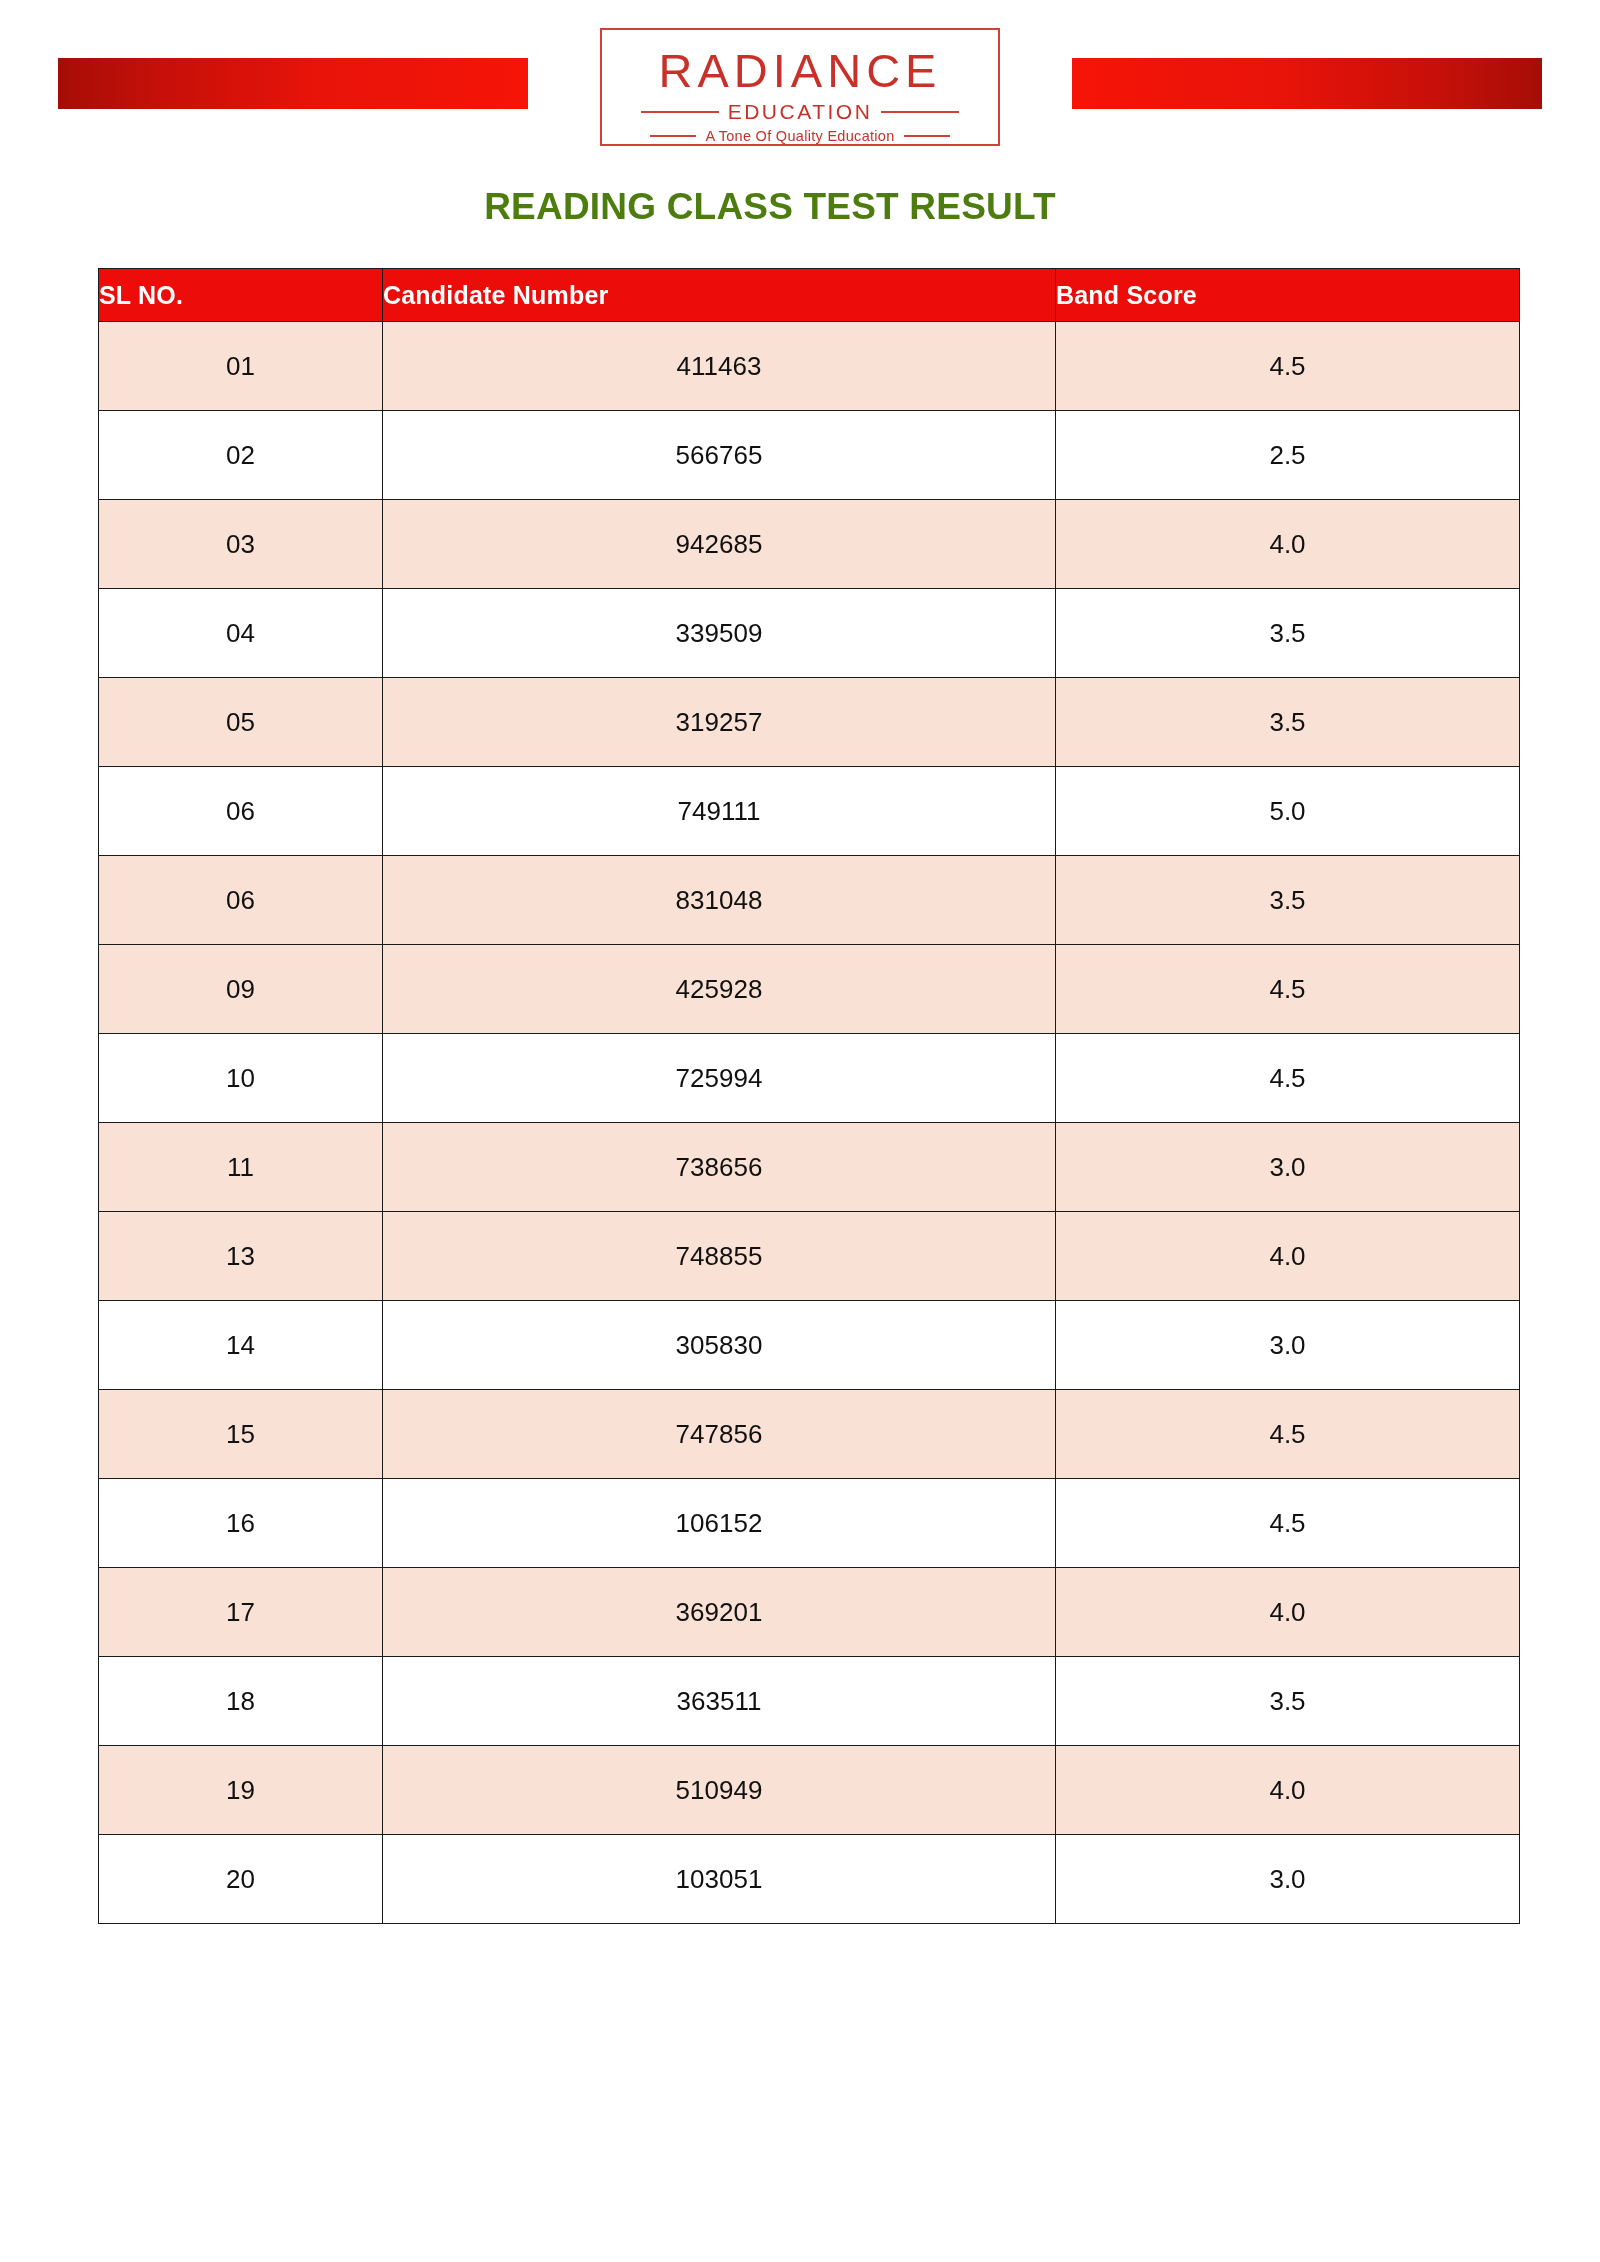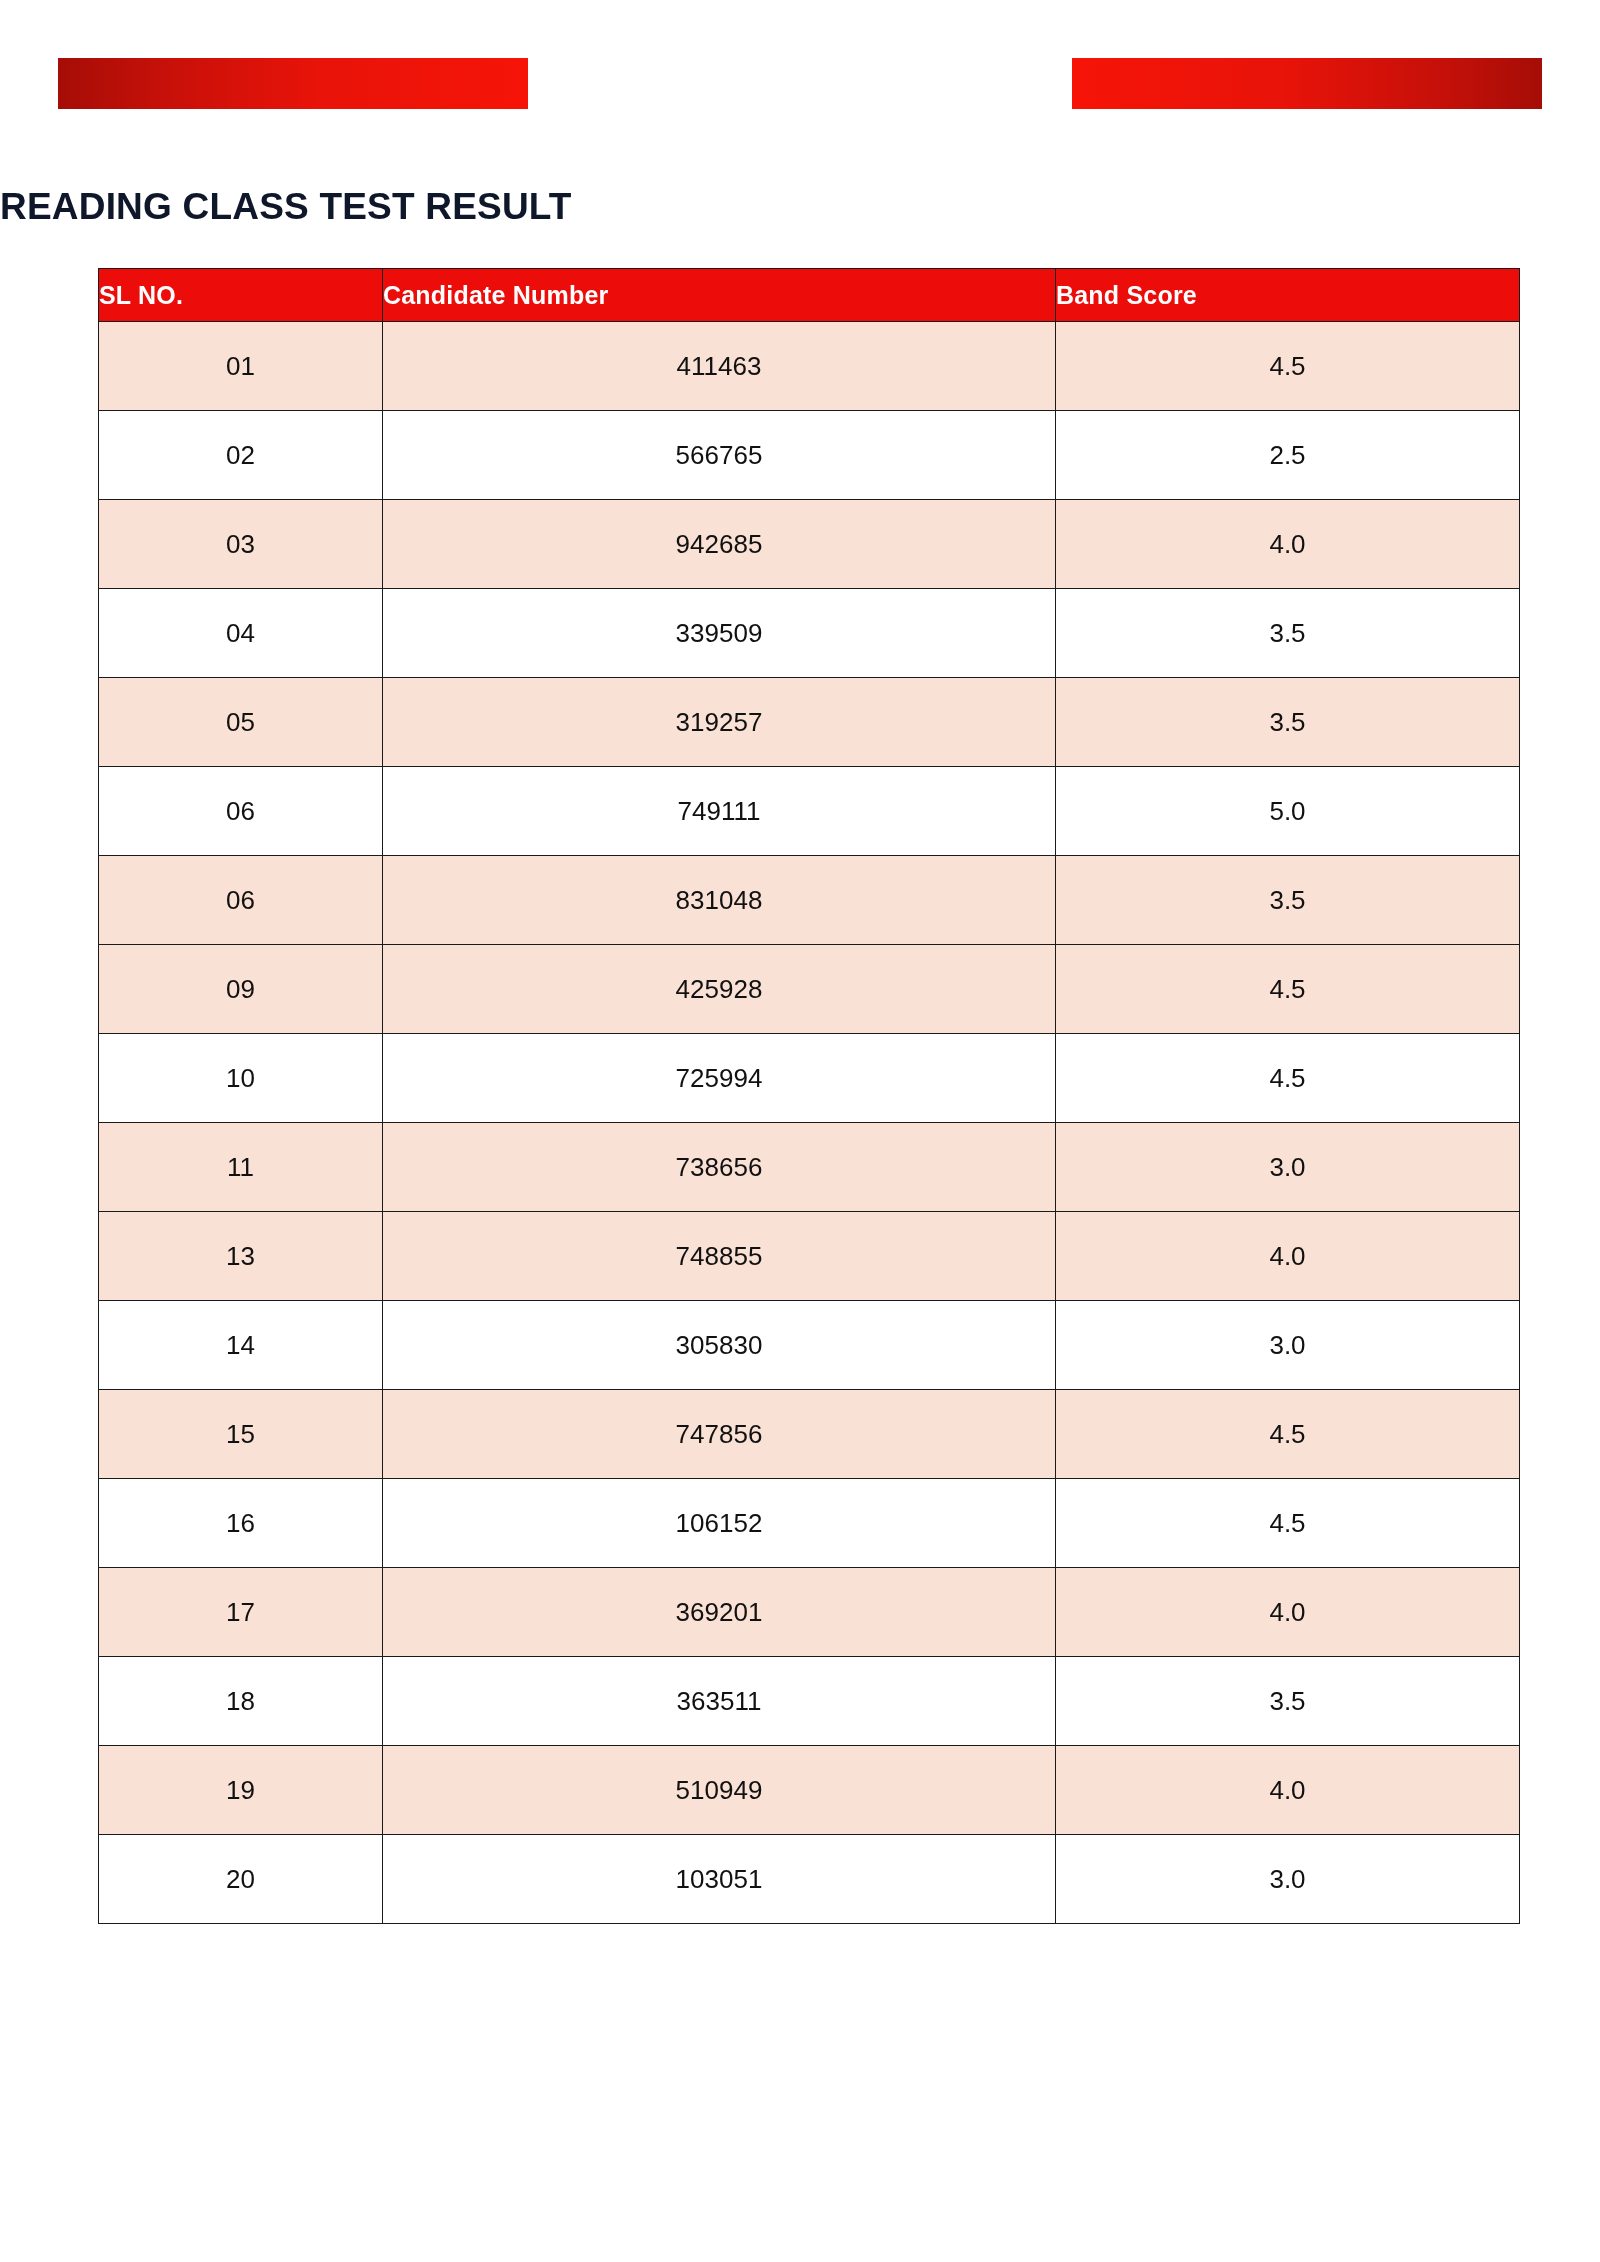--- a/index.html
+++ b/index.html
@@ -116,24 +116,24 @@
     color: #c8312a;
     white-space: nowrap;
   }
 
   
   .doc-title {
     position: absolute;
     top: 186px;
     left: 0;
     width: 1540px;
-    text-align: left;
+    text-align: center;
     font-size: 37px;
     font-weight: bold;
-    color: #0f172a;
+    color: #4d7c0f;
     letter-spacing: 0.2px;
   }
 
   
   .result-table-wrap {
     position: absolute;
     top: 268px;
     left: 98px;
     width: 1421px;
   }
@@ -172,20 +172,35 @@
     background: #fae1d5;
   }
 </style>
 </head>
 <body>
 
 <div class="header-band">
   <div class="band-bar band-bar-left"></div>
   <div class="band-bar band-bar-right"></div>
 
+  <div class="logo-box">
+    <div class="logo-inner">
+      <div class="logo-wordmark">RADIANCE</div>
+      <div class="logo-sub-row">
+        <span class="logo-rule"></span>
+        <span class="logo-education">EDUCATION</span>
+        <span class="logo-rule"></span>
+      </div>
+      <div class="logo-tag-row">
+        <span class="logo-tag-rule"></span>
+        <span class="logo-tagline">A Tone Of Quality Education</span>
+        <span class="logo-tag-rule"></span>
+      </div>
+    </div>
+  </div>
 </div>
 
 <div class="doc-title">READING CLASS TEST RESULT</div>
 
 <div class="result-table-wrap">
   <table class="result-table">
     <colgroup>
       <col class="col-sl">
       <col class="col-cand">
       <col class="col-band">

